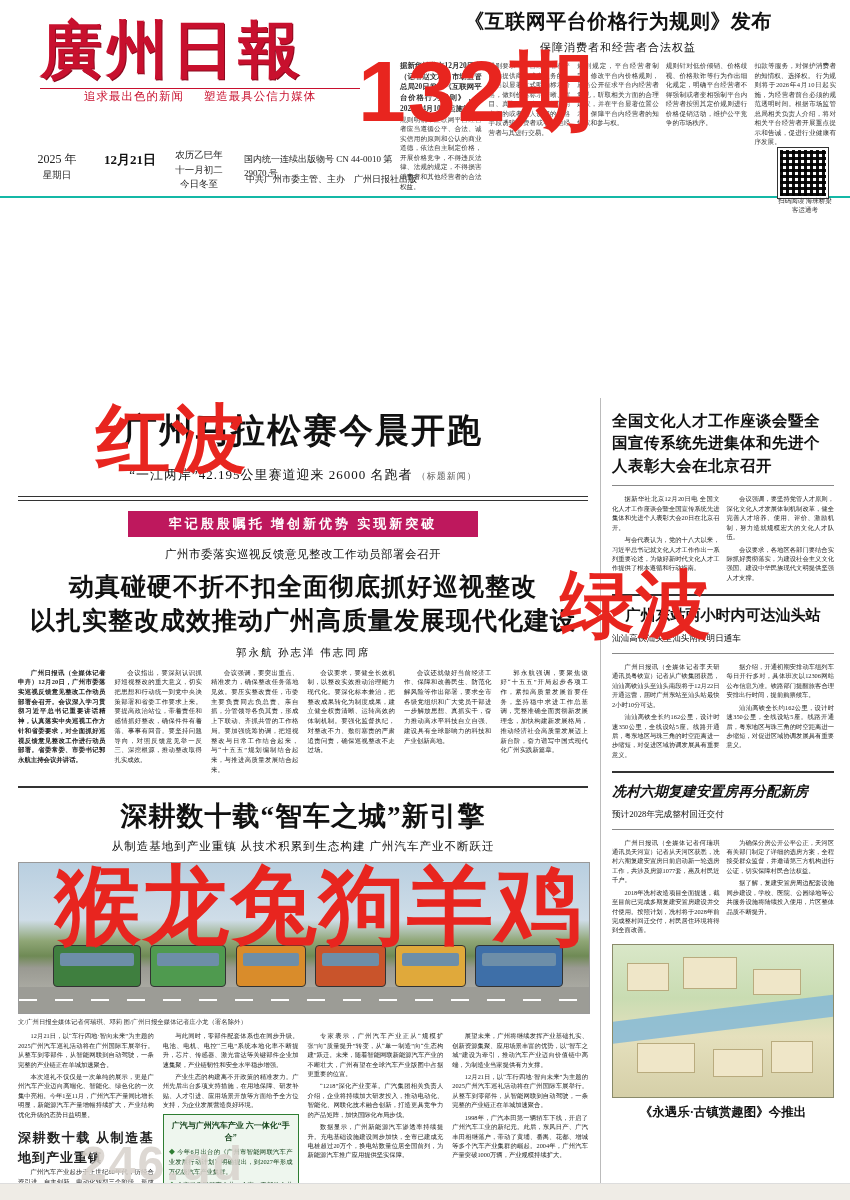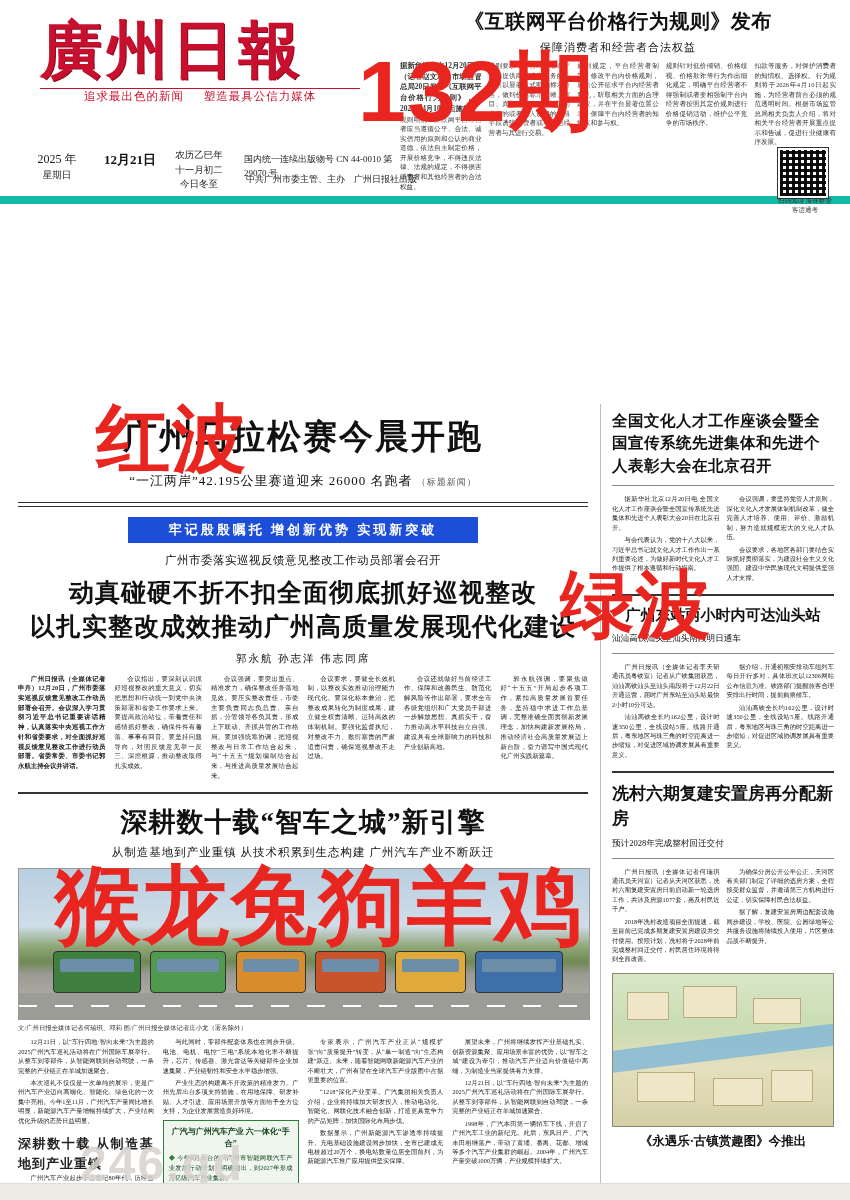--- a/index.html
+++ b/index.html
@@ -7,21 +7,21 @@
     width:850px;height:1200px;
     background:#ffffff;
     font-family:"Liberation Serif", serif;
     color:#111;
     position:relative;
     overflow:hidden;
   }
   .page{position:relative;width:850px;height:1200px;overflow:hidden;}
 
   
-  .masthead{position:relative;height:196px;border-bottom:8px solid #14b8a6;}
+  .masthead{position:relative;height:196px;border-bottom:2px solid #14b8a6;}
   .logo-block{position:absolute;left:40px;top:18px;width:330px;}
   .logo-title{
     font-family:"Liberation Serif", serif;
     font-size:62px;font-weight:bold;color:#c8102e;
     letter-spacing:4px;line-height:1.05;
     text-shadow:1px 1px 0 #8d0b20;
   }
   .logo-sub{
     font-size:11.5px;color:#c8102e;letter-spacing:1px;
     text-align:center;width:320px;
@@ -61,21 +61,21 @@
   
   .content{position:relative;padding:0;}
   .colsplit{position:absolute;left:600px;top:200px;width:1px;height:980px;background:#bbb;}
 
   
   .left{position:absolute;left:18px;top:206px;width:570px;}
   .headline1{font-size:34px;font-weight:bold;text-align:center;letter-spacing:2px;margin-top:4px;}
   .subhead1{font-size:13px;text-align:center;margin-top:12px;letter-spacing:1px;}
   .subhead1 .tag{font-size:9px;color:#555;}
   .rule-d{height:3px;border-top:1px solid #333;border-bottom:1px solid #333;margin:12px 0 0;}
-  .redbar{background:#1d4ed8;color:#fff;text-align:center;font-size:13px;font-weight:bold;
+  .redbar{background:#be185d;color:#fff;text-align:center;font-size:13px;font-weight:bold;
           letter-spacing:3px;padding:4px 0;margin:10px auto 0;width:350px;}
   .kicker{font-size:11.5px;text-align:center;margin-top:10px;letter-spacing:.5px;}
   .headline2{font-size:25px;font-weight:bold;text-align:center;letter-spacing:1px;margin-top:8px;line-height:1.35;}
   .byline{font-size:10.5px;text-align:center;margin-top:8px;letter-spacing:2px;}
 
   .artcols{display:flex;gap:9px;margin-top:8px;}
   .artcols .c{flex:1;font-size:6.4px;line-height:1.52;text-align:justify;color:#222;}
   .artcols .c p{margin:0 0 3px;text-indent:2em;}
   .lead-bold{font-weight:bold;}
   .hr-thick{height:2px;background:#333;margin:8px 0 0;}
@@ -99,30 +99,30 @@
   .sect-h{font-size:13px;font-weight:bold;margin-top:9px;letter-spacing:1px;}
   .botcols{display:flex;gap:9px;margin-top:5px;}
   .botcols .c{flex:1;font-size:6.3px;line-height:1.5;text-align:justify;color:#222;}
   .botcols .c p{margin:0 0 3px;text-indent:2em;}
   .infobox{border:1px solid #2e7d32;background:#eef6ee;padding:5px;font-size:6.3px;line-height:1.55;color:#14421a;margin-top:4px;}
   .infobox h4{margin:0 0 3px;font-size:8px;text-align:center;color:#14421a;}
   .infobox li{margin:0 0 3px;list-style:none;}
   .infobox li:before{content:"◆ ";color:#2e7d32;}
 
   
-  .right{position:absolute;left:612px;top:206px;width:222px;}
+  .right{position:absolute;left:612px;top:212px;width:222px;}
   .r-head{font-size:15.5px;font-weight:bold;line-height:1.45;letter-spacing:.5px;}
   .r-rule{height:1px;background:#888;margin:8px 0;}
   .r-rule2{height:2px;background:#333;margin:9px 0;}
   .r-cols{display:flex;gap:7px;}
   .r-cols .c{flex:1;font-size:6.3px;line-height:1.5;text-align:justify;color:#222;}
   .r-cols .c p{margin:0 0 3px;text-indent:2em;}
   .r-head2{font-size:15px;font-weight:bold;line-height:1.45;margin-top:4px;text-align:center;}
   .r-sub{font-size:8.6px;margin-top:5px;line-height:1.5;}
-  .r-head3{font-size:17px;font-weight:bold;line-height:1.45;}
+  .r-head3{font-size:14px;font-weight:bold;line-height:1.45;font-style:italic;}
   .mapbox{margin-top:6px;height:152px;border:1px solid #8a8a6a;
     background:linear-gradient(180deg,#d9e7c8 0%,#c9dcb2 35%,#e5e0bd 60%,#d5cfa8 100%);position:relative;overflow:hidden;}
   .mapbox .river{position:absolute;left:-10px;top:62px;width:260px;height:22px;background:#7fb7d8;transform:rotate(-7deg);opacity:.8;}
   .mapbox .blk{position:absolute;background:#efe6c8;border:1px solid #b9ab7e;}
   .map-cap{font-size:12.5px;font-weight:bold;text-align:center;margin-top:6px;}
 
   .footer-strip{position:absolute;left:0;bottom:0;width:850px;height:16px;background:#efece6;border-top:1px solid #ddd;}
 </style>
 </head>
 <body>

